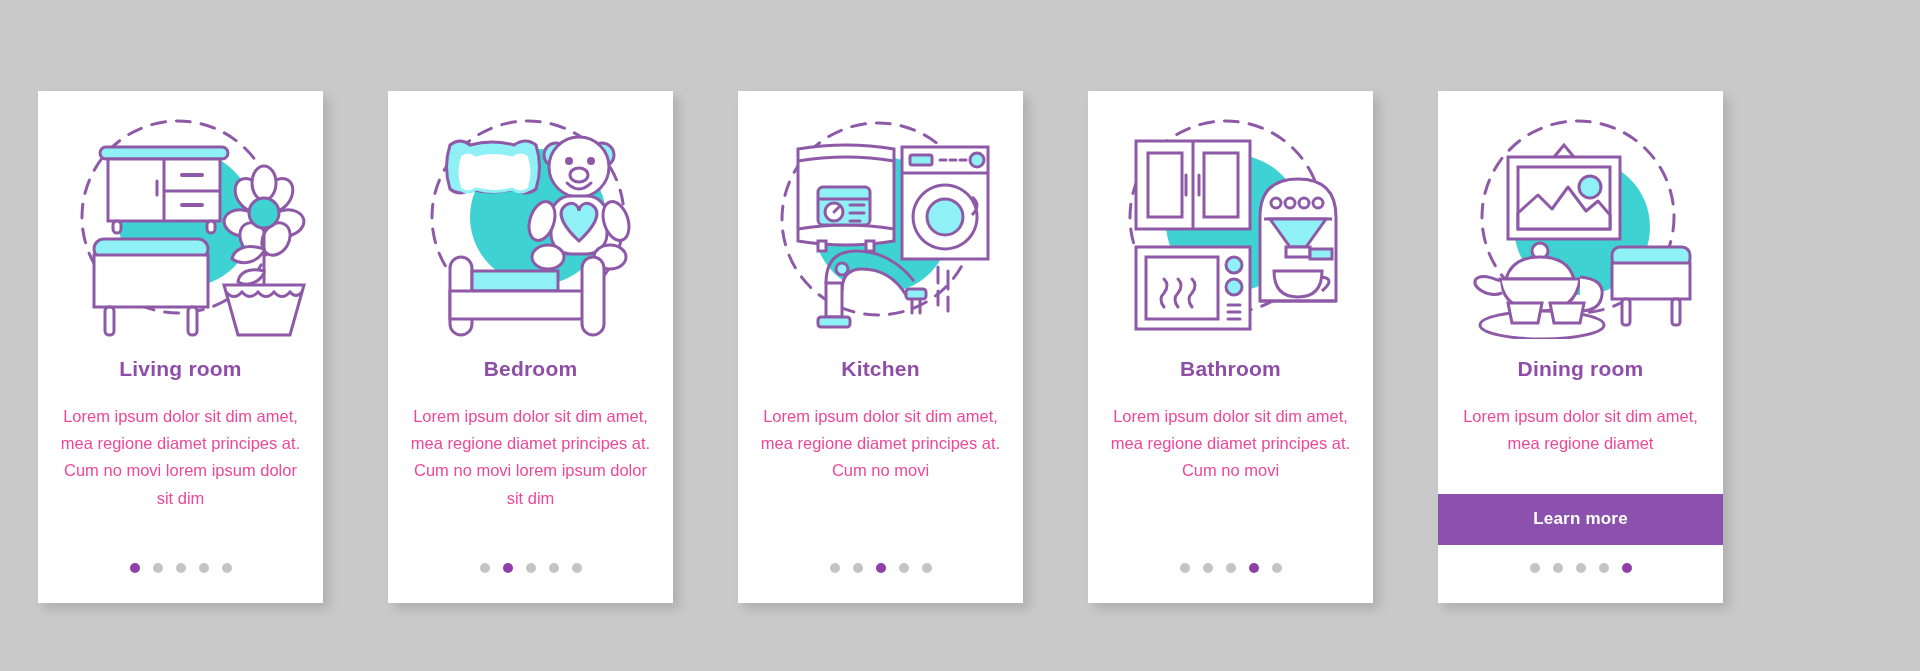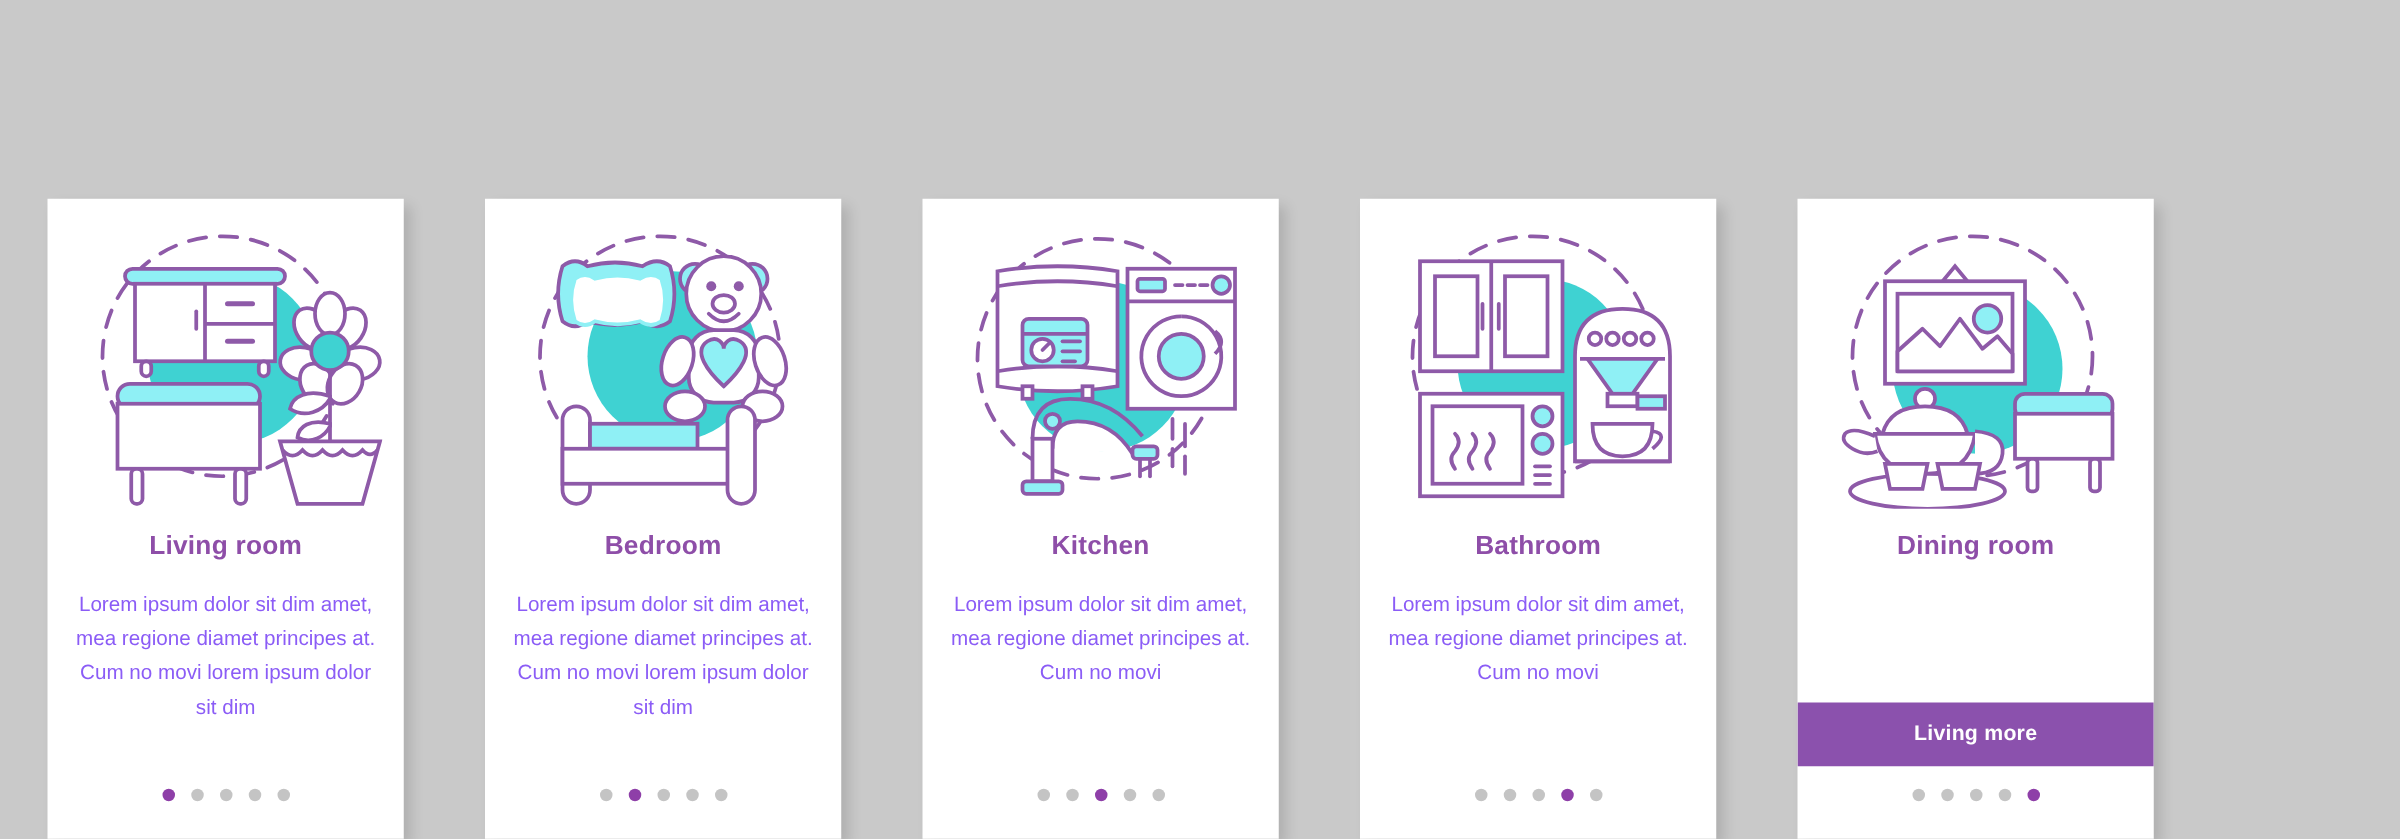--- a/index.html
+++ b/index.html
@@ -11,21 +11,21 @@
     height: 671px;
     background: #c9c9c9;
     font-family: "Liberation Sans", sans-serif;
     overflow: hidden;
   }
   .board {
     position: relative;
     width: 1920px;
     height: 671px;
     display: flex;
-    align-items: flex-end;
+    align-items: center;
     padding: 23px 0 0 38px;
     box-sizing: border-box;
     gap: 65px;
   }
   .card {
     position: relative;
     width: 285px;
     height: 512px;
     background: #ffffff;
     box-shadow: 6px 6px 10px rgba(0,0,0,0.13);
@@ -55,21 +55,21 @@
     letter-spacing: 0.2px;
     margin-top: 16px;
     text-align: center;
   }
   .card-body {
     margin-top: 22px;
     width: 240px;
     text-align: center;
     font-size: 16.5px;
     line-height: 1.65;
-    color: #8b5cf6;
+    color: #ec4899;
   }
   .spacer { flex: 1 1 auto; }
   .learn-more {
     width: 100%;
     background: #8b51ad;
     color: #ffffff;
     font-size: 17px;
     font-weight: bold;
     text-align: center;
     padding: 15px 0 16px 0;
@@ -323,22 +323,23 @@
         <path d="M52 204 l34 0 l-4 20 l-26 0 Z" fill="#ffffff" stroke="#8e5aa8" stroke-width="3"></path>
         <path d="M94 204 l34 0 l-4 20 l-26 0 Z" fill="#ffffff" stroke="#8e5aa8" stroke-width="3"></path>
 
         <rect x="156" y="148" width="78" height="20" rx="8" fill="#8ff0f5" stroke="#8e5aa8" stroke-width="3"></rect>
         <rect x="156" y="164" width="78" height="36" fill="#ffffff" stroke="#8e5aa8" stroke-width="3"></rect>
         <rect x="166" y="200" width="8" height="26" rx="3" fill="#fff" stroke="#8e5aa8" stroke-width="3"></rect>
         <rect x="216" y="200" width="8" height="26" rx="3" fill="#fff" stroke="#8e5aa8" stroke-width="3"></rect>
       </svg>
     </div>
     <div class="card-title">Dining room</div>
-    <div class="spacer"></div>
-    <button class="learn-more">Living more</button>
+    <div class="card-body">Lorem ipsum dolor sit dim amet, mea regione diamet</div>
+    <div class="spacer"></div>
+    <button class="learn-more">Learn more</button>
     <div class="dots">
       <span class="dot"></span>
       <span class="dot"></span>
       <span class="dot"></span>
       <span class="dot"></span>
       <span class="dot active"></span>
     </div>
   </div>
 
 </div>

